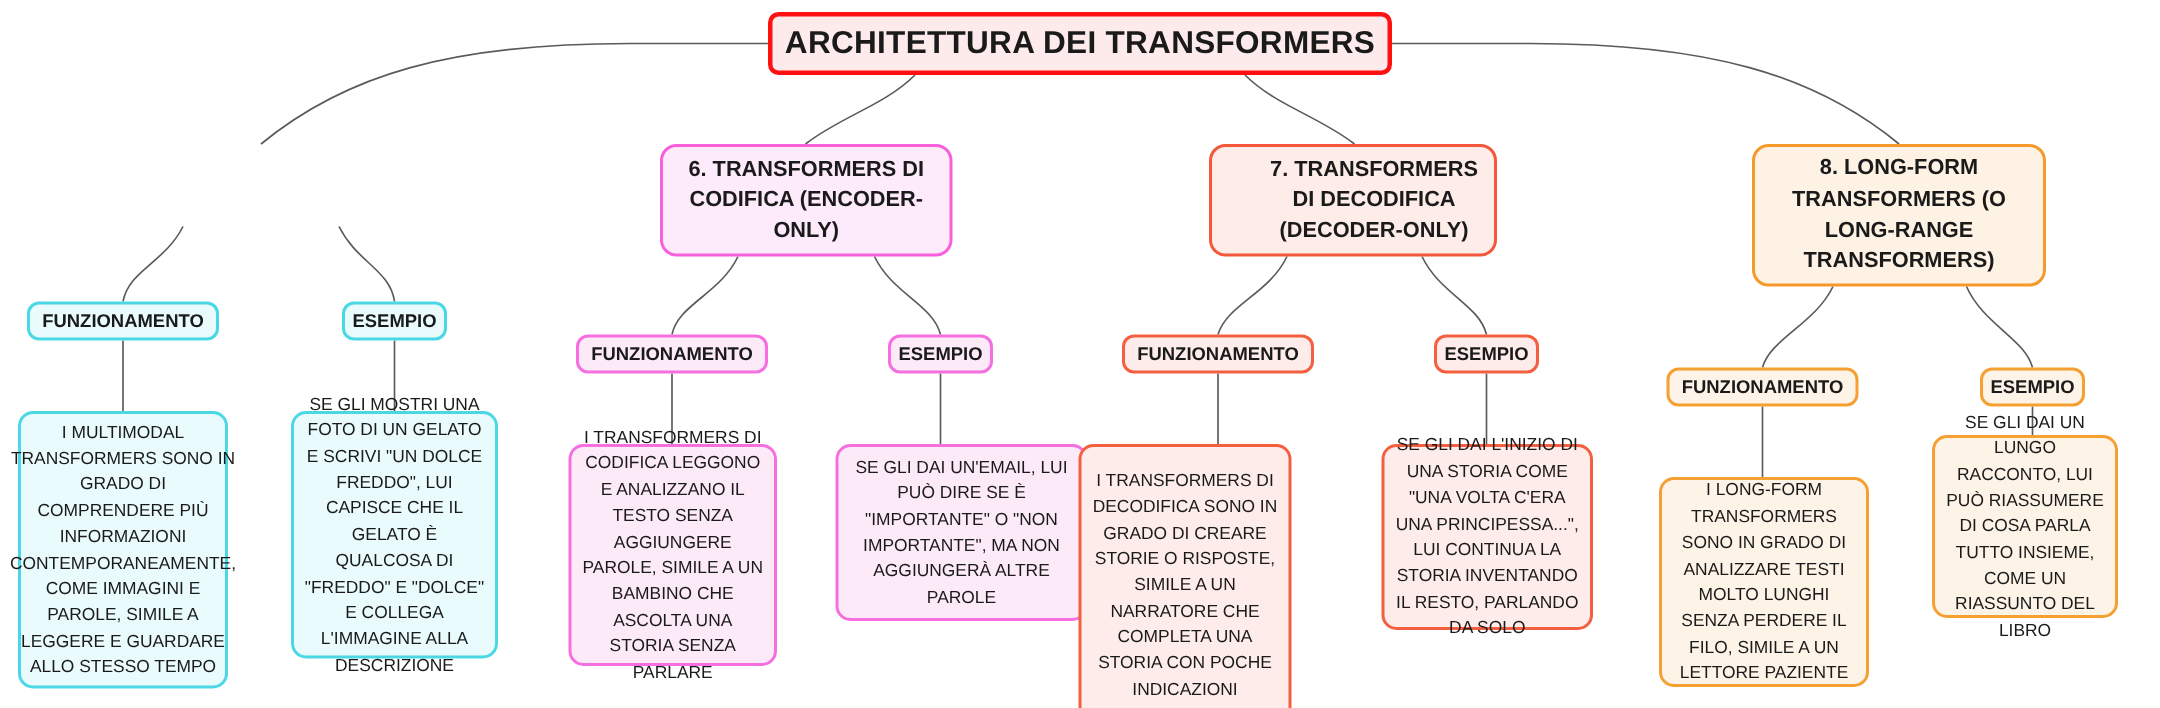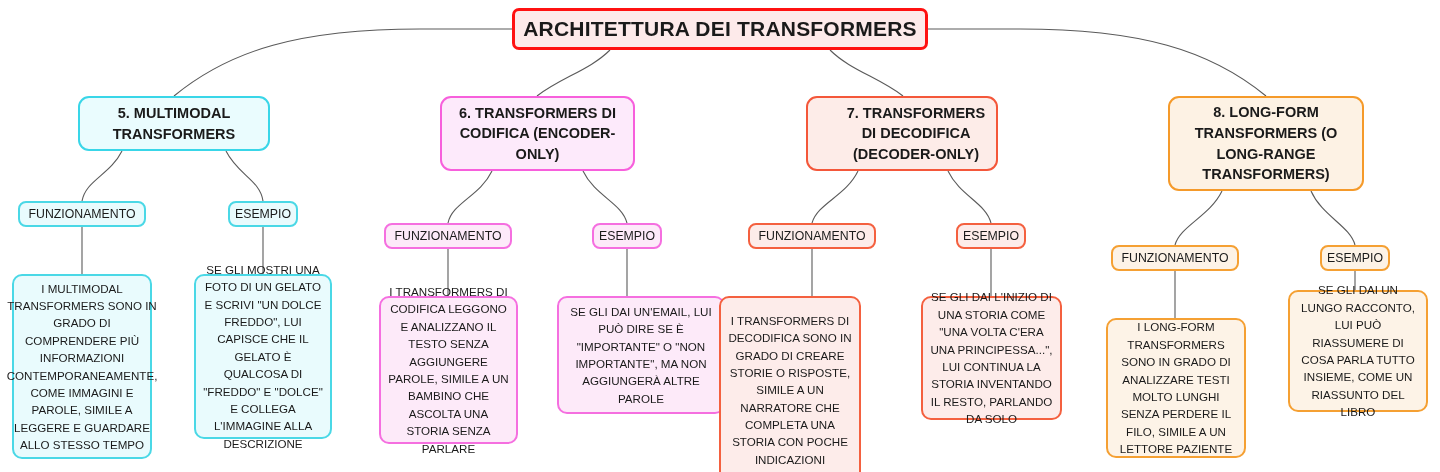--- a/index.html
+++ b/index.html
@@ -43,21 +43,21 @@
   .branch {
     border-radius: 11px;
     font-weight: bold;
     font-size: 14.5px;
     line-height: 1.42;
     padding: 4px 8px;
   }
   .label {
     border-radius: 8px;
     font-size: 12.3px;
-    font-weight: normal;
+    font-weight: bold;
     padding: 3px 8px;
     white-space: nowrap;
   }
   .leaf {
     border-radius: 10px;
     font-size: 11.6px;
     line-height: 1.5;
     font-weight: normal;
     padding: 7px 6px;
   }
@@ -106,23 +106,20 @@
       <path d="M 1311 191 C 1322 216 1350 226 1355 245"></path>
       <path d="M 1175 271 L 1175 318"></path>
       <path d="M 1355 271 L 1355 290"></path>
     </g>
   </svg>
 
   <div class="node root" style="left:512px; top:8px; width:416px; height:42px;">
     <span>ARCHITETTURA DEI TRANSFORMERS</span>
   </div>
 
-  <div class="node branch c-cyan-b" style="left:78px; top:96px; width:192px; height:55px;">
-    <span>5. MULTIMODAL TRANSFORMERS</span>
-  </div>
   <div class="node label c-cyan" style="left:18px; top:201px; width:128px; height:26px;">
     <span>FUNZIONAMENTO</span>
   </div>
   <div class="node label c-cyan" style="left:228px; top:201px; width:70px; height:26px;">
     <span>ESEMPIO</span>
   </div>
   <div class="node leaf c-cyan" style="left:12px; top:274px; width:140px; height:185px;">
     <span>I MULTIMODAL TRANSFORMERS SONO IN GRADO DI COMPRENDERE PIÙ INFORMAZIONI CONTEMPORANEAMENTE, COME IMMAGINI E PAROLE, SIMILE A LEGGERE E GUARDARE ALLO STESSO TEMPO</span>
   </div>
   <div class="node leaf c-cyan" style="left:194px; top:274px; width:138px; height:165px;">
@@ -166,17 +163,17 @@
   </div>
   <div class="node label c-org" style="left:1111px; top:245px; width:128px; height:26px;">
     <span>FUNZIONAMENTO</span>
   </div>
   <div class="node label c-org" style="left:1320px; top:245px; width:70px; height:26px;">
     <span>ESEMPIO</span>
   </div>
   <div class="node leaf c-org" style="left:1106px; top:318px; width:140px; height:140px;">
     <span>I LONG-FORM TRANSFORMERS SONO IN GRADO DI ANALIZZARE TESTI MOLTO LUNGHI SENZA PERDERE IL FILO, SIMILE A UN LETTORE PAZIENTE</span>
   </div>
-  <div class="node leaf c-org" style="left:1288px; top:290px; width:140px; height:122px;">
+  <div class="node leaf c-org" style="left:1288px; top:290px; width:124px; height:122px;">
     <span>SE GLI DAI UN LUNGO RACCONTO, LUI PUÒ RIASSUMERE DI COSA PARLA TUTTO INSIEME, COME UN RIASSUNTO DEL LIBRO</span>
   </div>
 
 </div>
 
 </body></html>

